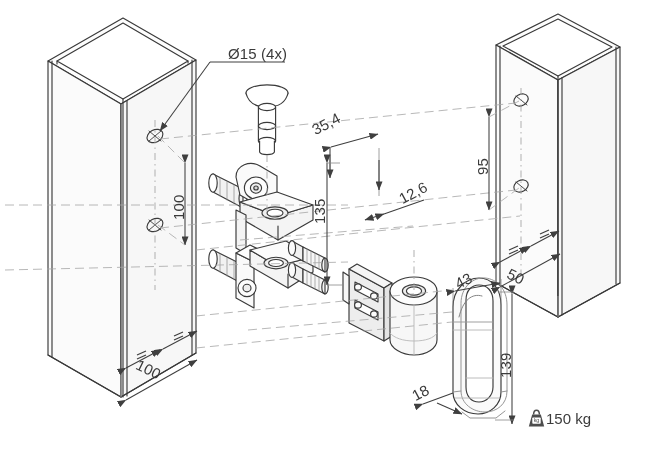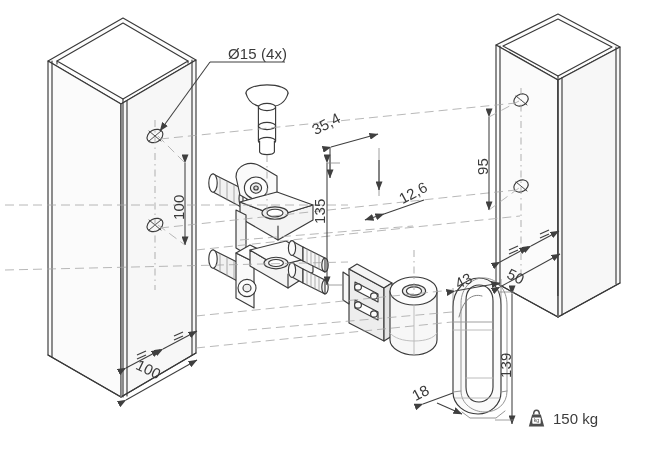--- a/index.html
+++ b/index.html
@@ -2,21 +2,21 @@
 <html><head>
 <meta charset="utf-8">
 <style>
   html,body{margin:0;padding:0;background:#ffffff;}
   body{width:650px;height:455px;overflow:hidden;
        font-family:"Liberation Sans","DejaVu Sans",sans-serif;}
   #stage{position:relative;width:650px;height:455px;background:#ffffff;}
   svg#dwg{position:absolute;left:0;top:0;width:650px;height:455px;}
   .lbl{position:absolute;color:#3b3b3b;font-size:15px;letter-spacing:.1px;
        white-space:nowrap;transform-origin:left top;}
-  #weight{position:absolute;left:527px;top:409px;display:flex;align-items:center;gap:7px;}
+  #weight{position:absolute;left:527px;top:409px;display:flex;align-items:center;}
   #weight .wtxt{color:#3c3c3c;font-size:15px;white-space:nowrap;}
 </style>
 </head>
 <body>
 
 <div id="stage">
 
 <svg id="dwg" viewBox="0 0 650 455">
   <defs>
     <marker id="ah" markerWidth="9" markerHeight="7" refX="8.6" refY="3.5" orient="auto" markerUnits="userSpaceOnUse">

